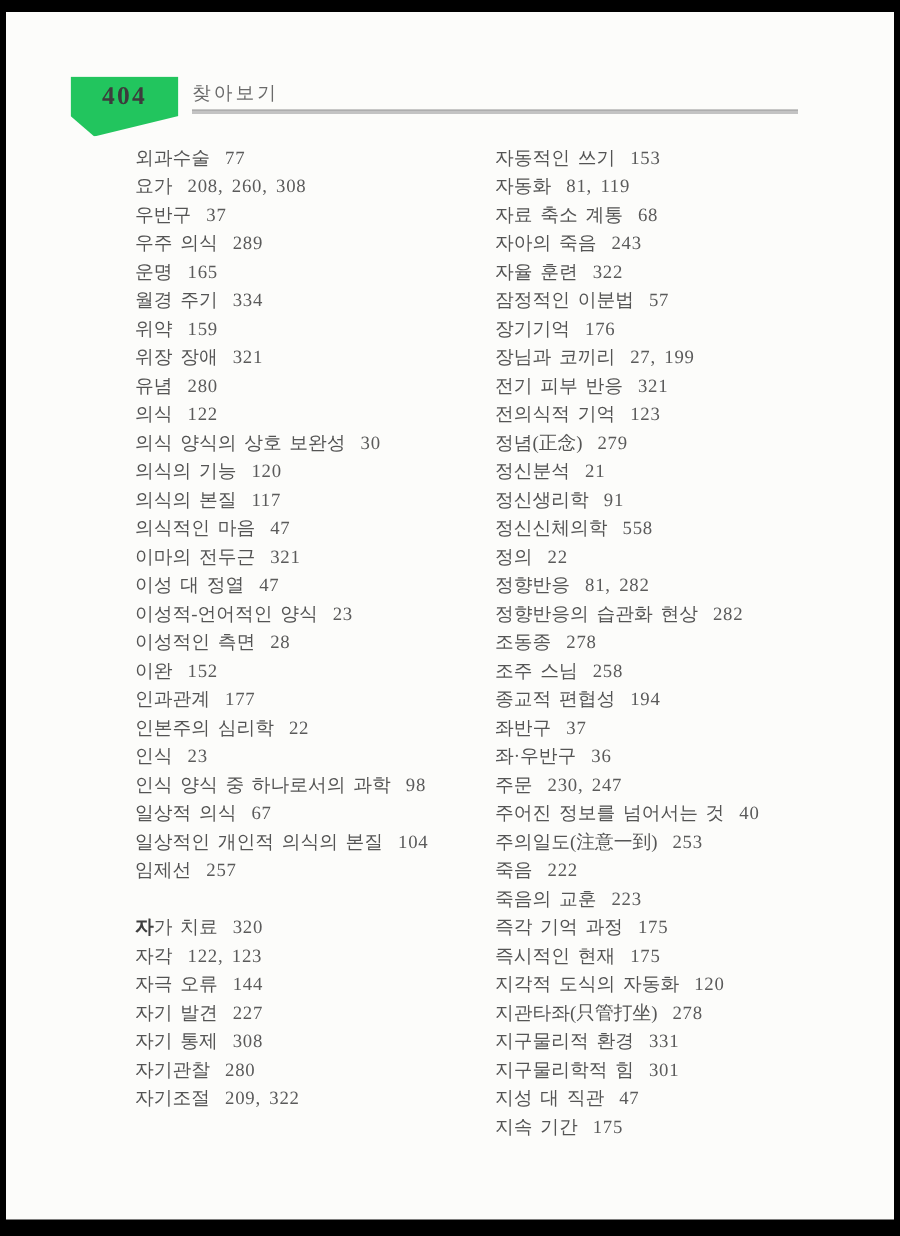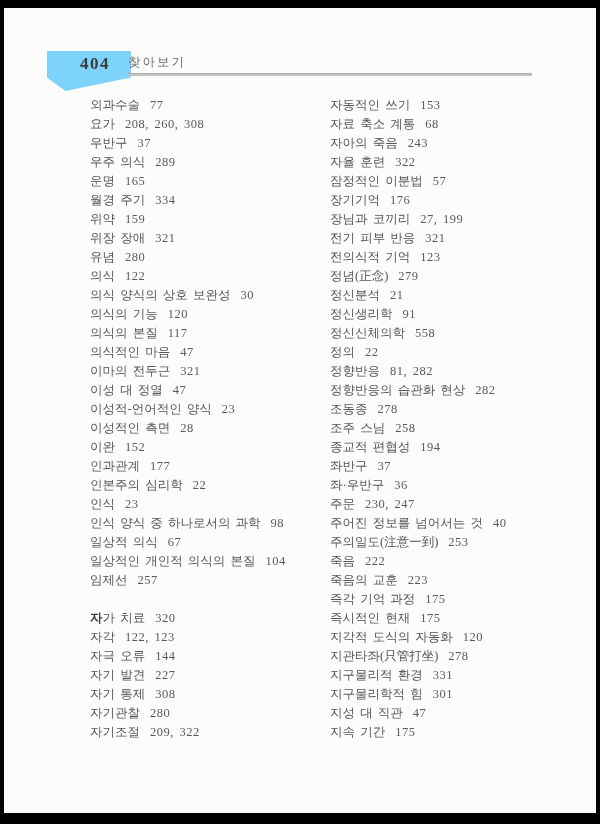--- a/index.html
+++ b/index.html
@@ -18,23 +18,22 @@
     top: 8px;
     bottom: 11px;
     background: #fcfcfa;
   }
   .page-number-tag {
     position: absolute;
     left: 43px;
     top: 43px;
     width: 72px;
     height: 40px;
-    background: #7dd3fc;
+    background: #22c55e;
     clip-path: polygon(0 0, 100% 0, 100% 66%, 22% 100%, 0 66%);
-    padding-left: 12px;
   }
   .page-number {
     display: block;
     text-align: center;
     padding-top: 3px;
     font-size: 17px;
     font-weight: 700;
     letter-spacing: 1.5px;
     color: #3c3c3c;
   }
@@ -126,20 +125,21 @@
       <div class="entry"><span class="term">자각</span><span class="pages">122, 123</span></div>
       <div class="entry"><span class="term">자극 오류</span><span class="pages">144</span></div>
       <div class="entry"><span class="term">자기 발견</span><span class="pages">227</span></div>
       <div class="entry"><span class="term">자기 통제</span><span class="pages">308</span></div>
       <div class="entry"><span class="term">자기관찰</span><span class="pages">280</span></div>
       <div class="entry"><span class="term">자기조절</span><span class="pages">209, 322</span></div>
     </div>
 
   <div class="index-column col-right">
       <div class="entry"><span class="term">자동적인 쓰기</span><span class="pages">153</span></div>
+      <div class="entry"><span class="term">자동화</span><span class="pages">81, 119</span></div>
       <div class="entry"><span class="term">자료 축소 계통</span><span class="pages">68</span></div>
       <div class="entry"><span class="term">자아의 죽음</span><span class="pages">243</span></div>
       <div class="entry"><span class="term">자율 훈련</span><span class="pages">322</span></div>
       <div class="entry"><span class="term">잠정적인 이분법</span><span class="pages">57</span></div>
       <div class="entry"><span class="term">장기기억</span><span class="pages">176</span></div>
       <div class="entry"><span class="term">장님과 코끼리</span><span class="pages">27, 199</span></div>
       <div class="entry"><span class="term">전기 피부 반응</span><span class="pages">321</span></div>
       <div class="entry"><span class="term">전의식적 기억</span><span class="pages">123</span></div>
       <div class="entry"><span class="term">정념(正念)</span><span class="pages">279</span></div>
       <div class="entry"><span class="term">정신분석</span><span class="pages">21</span></div>

